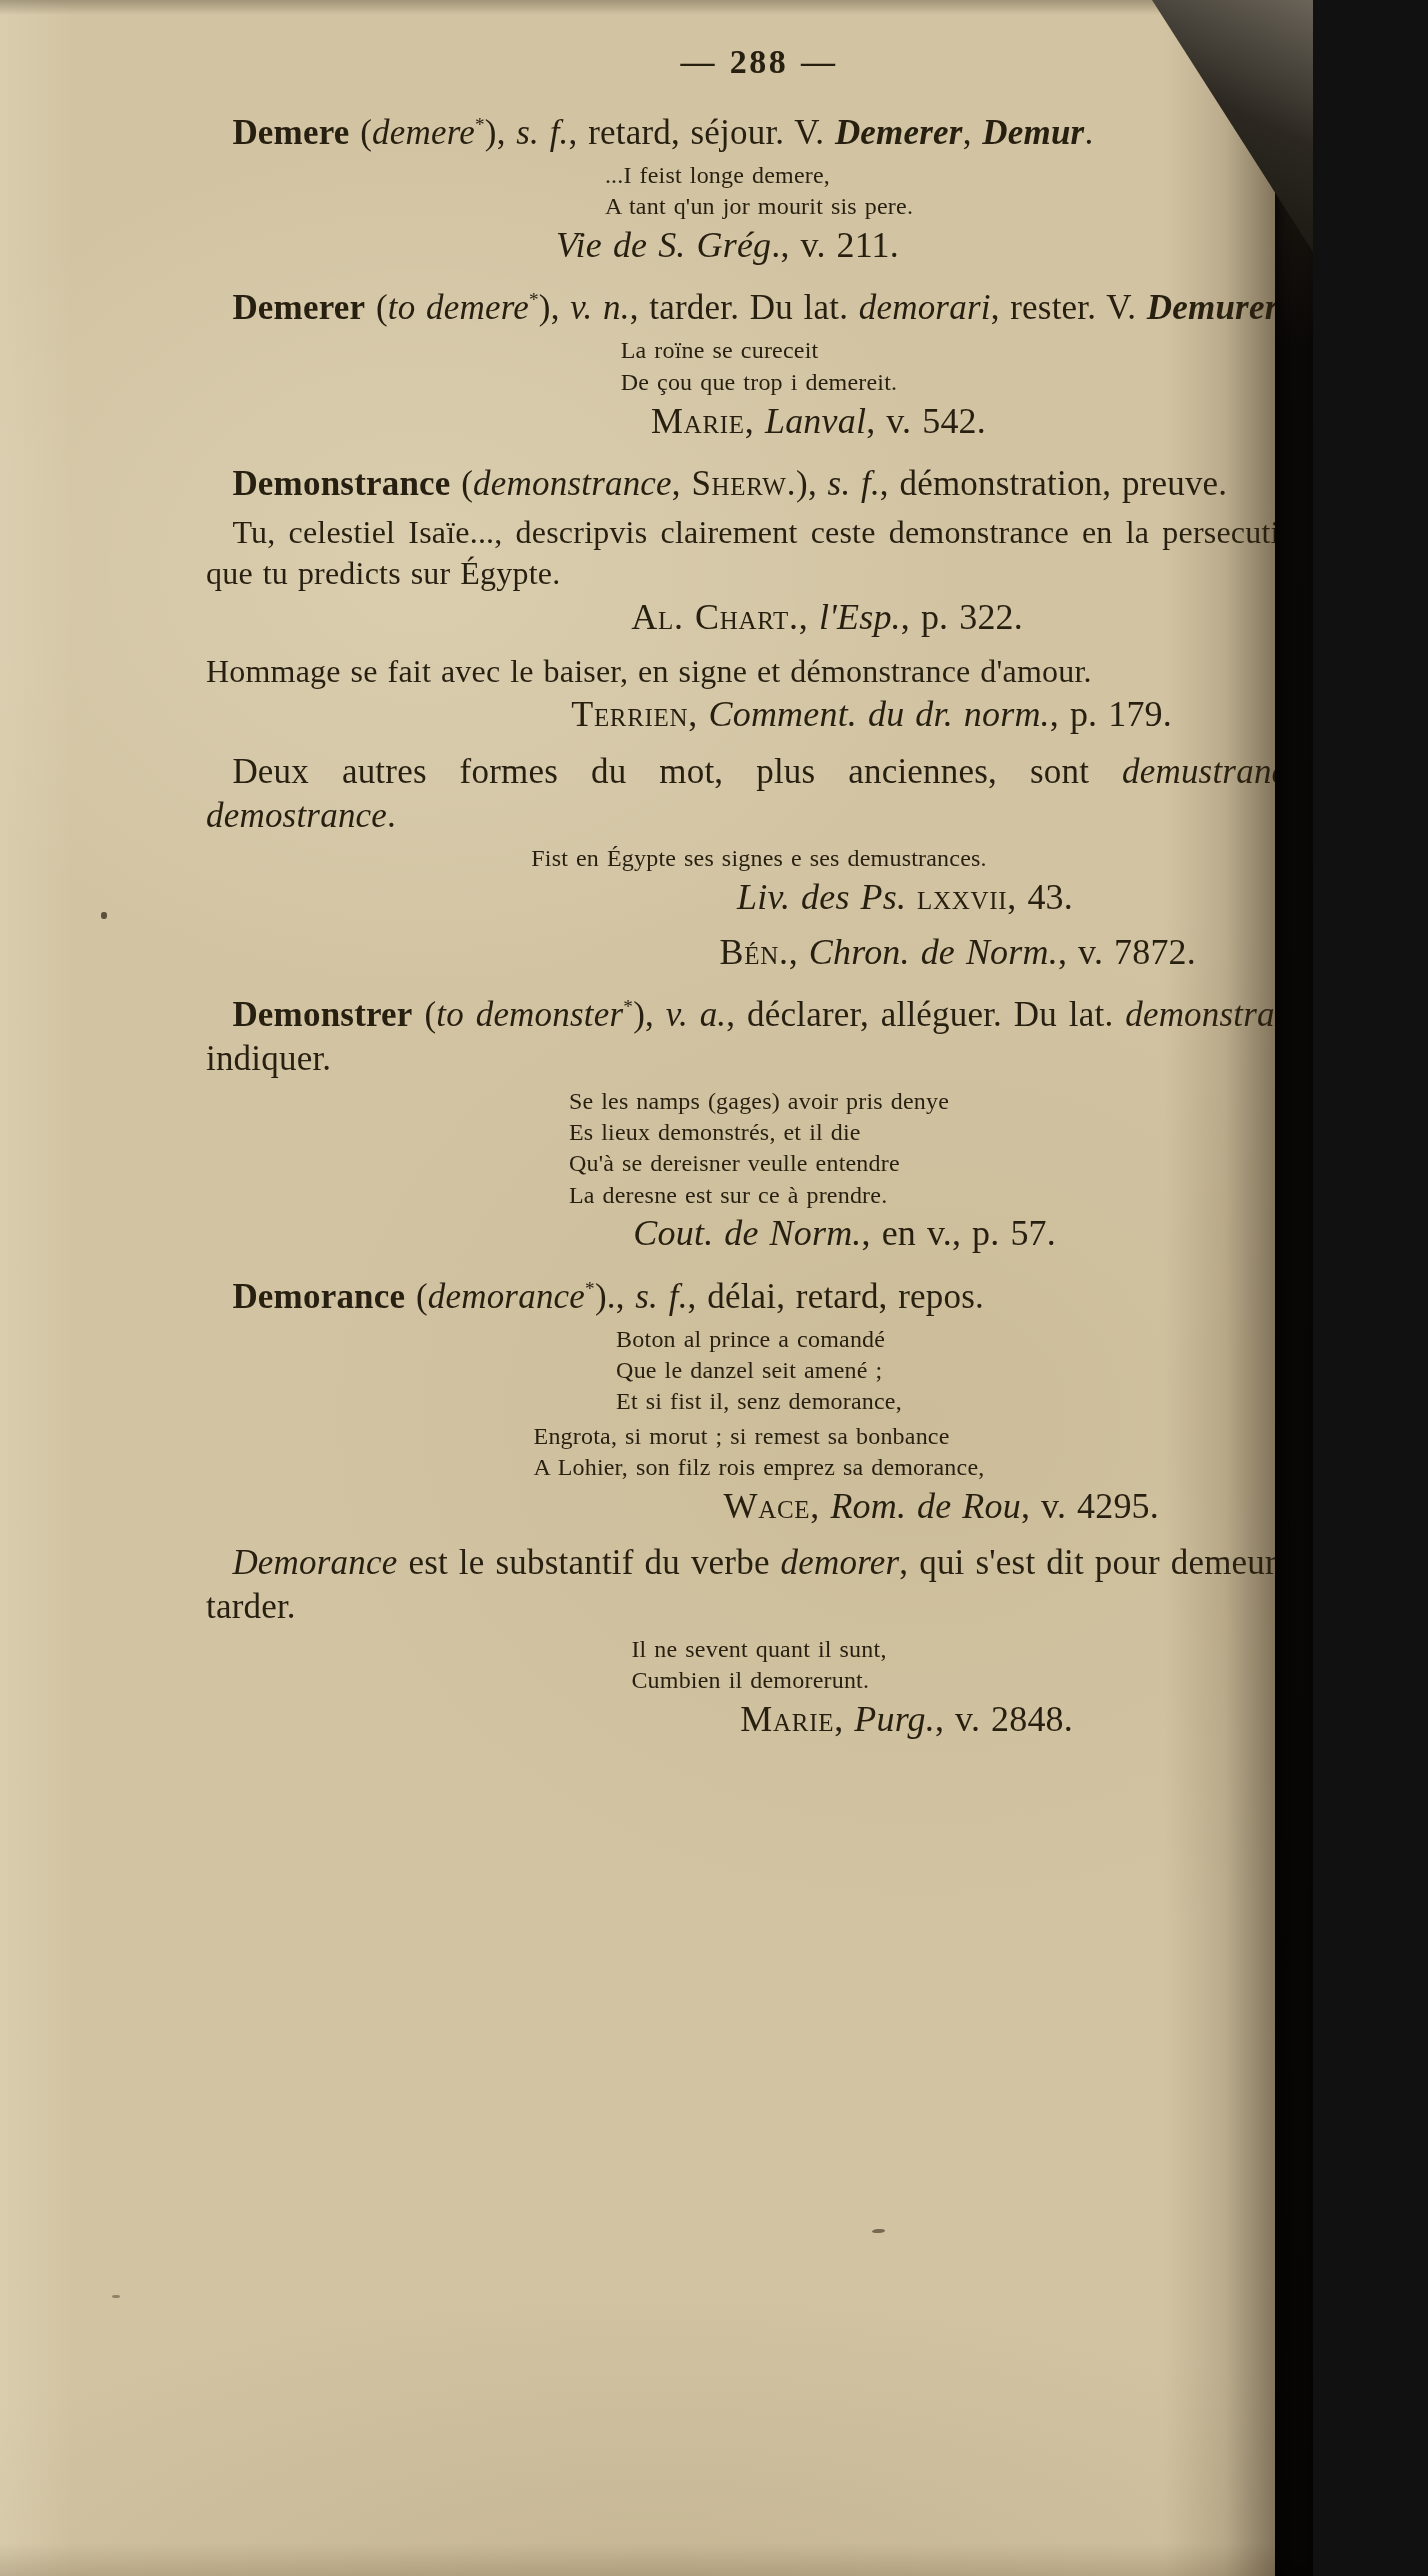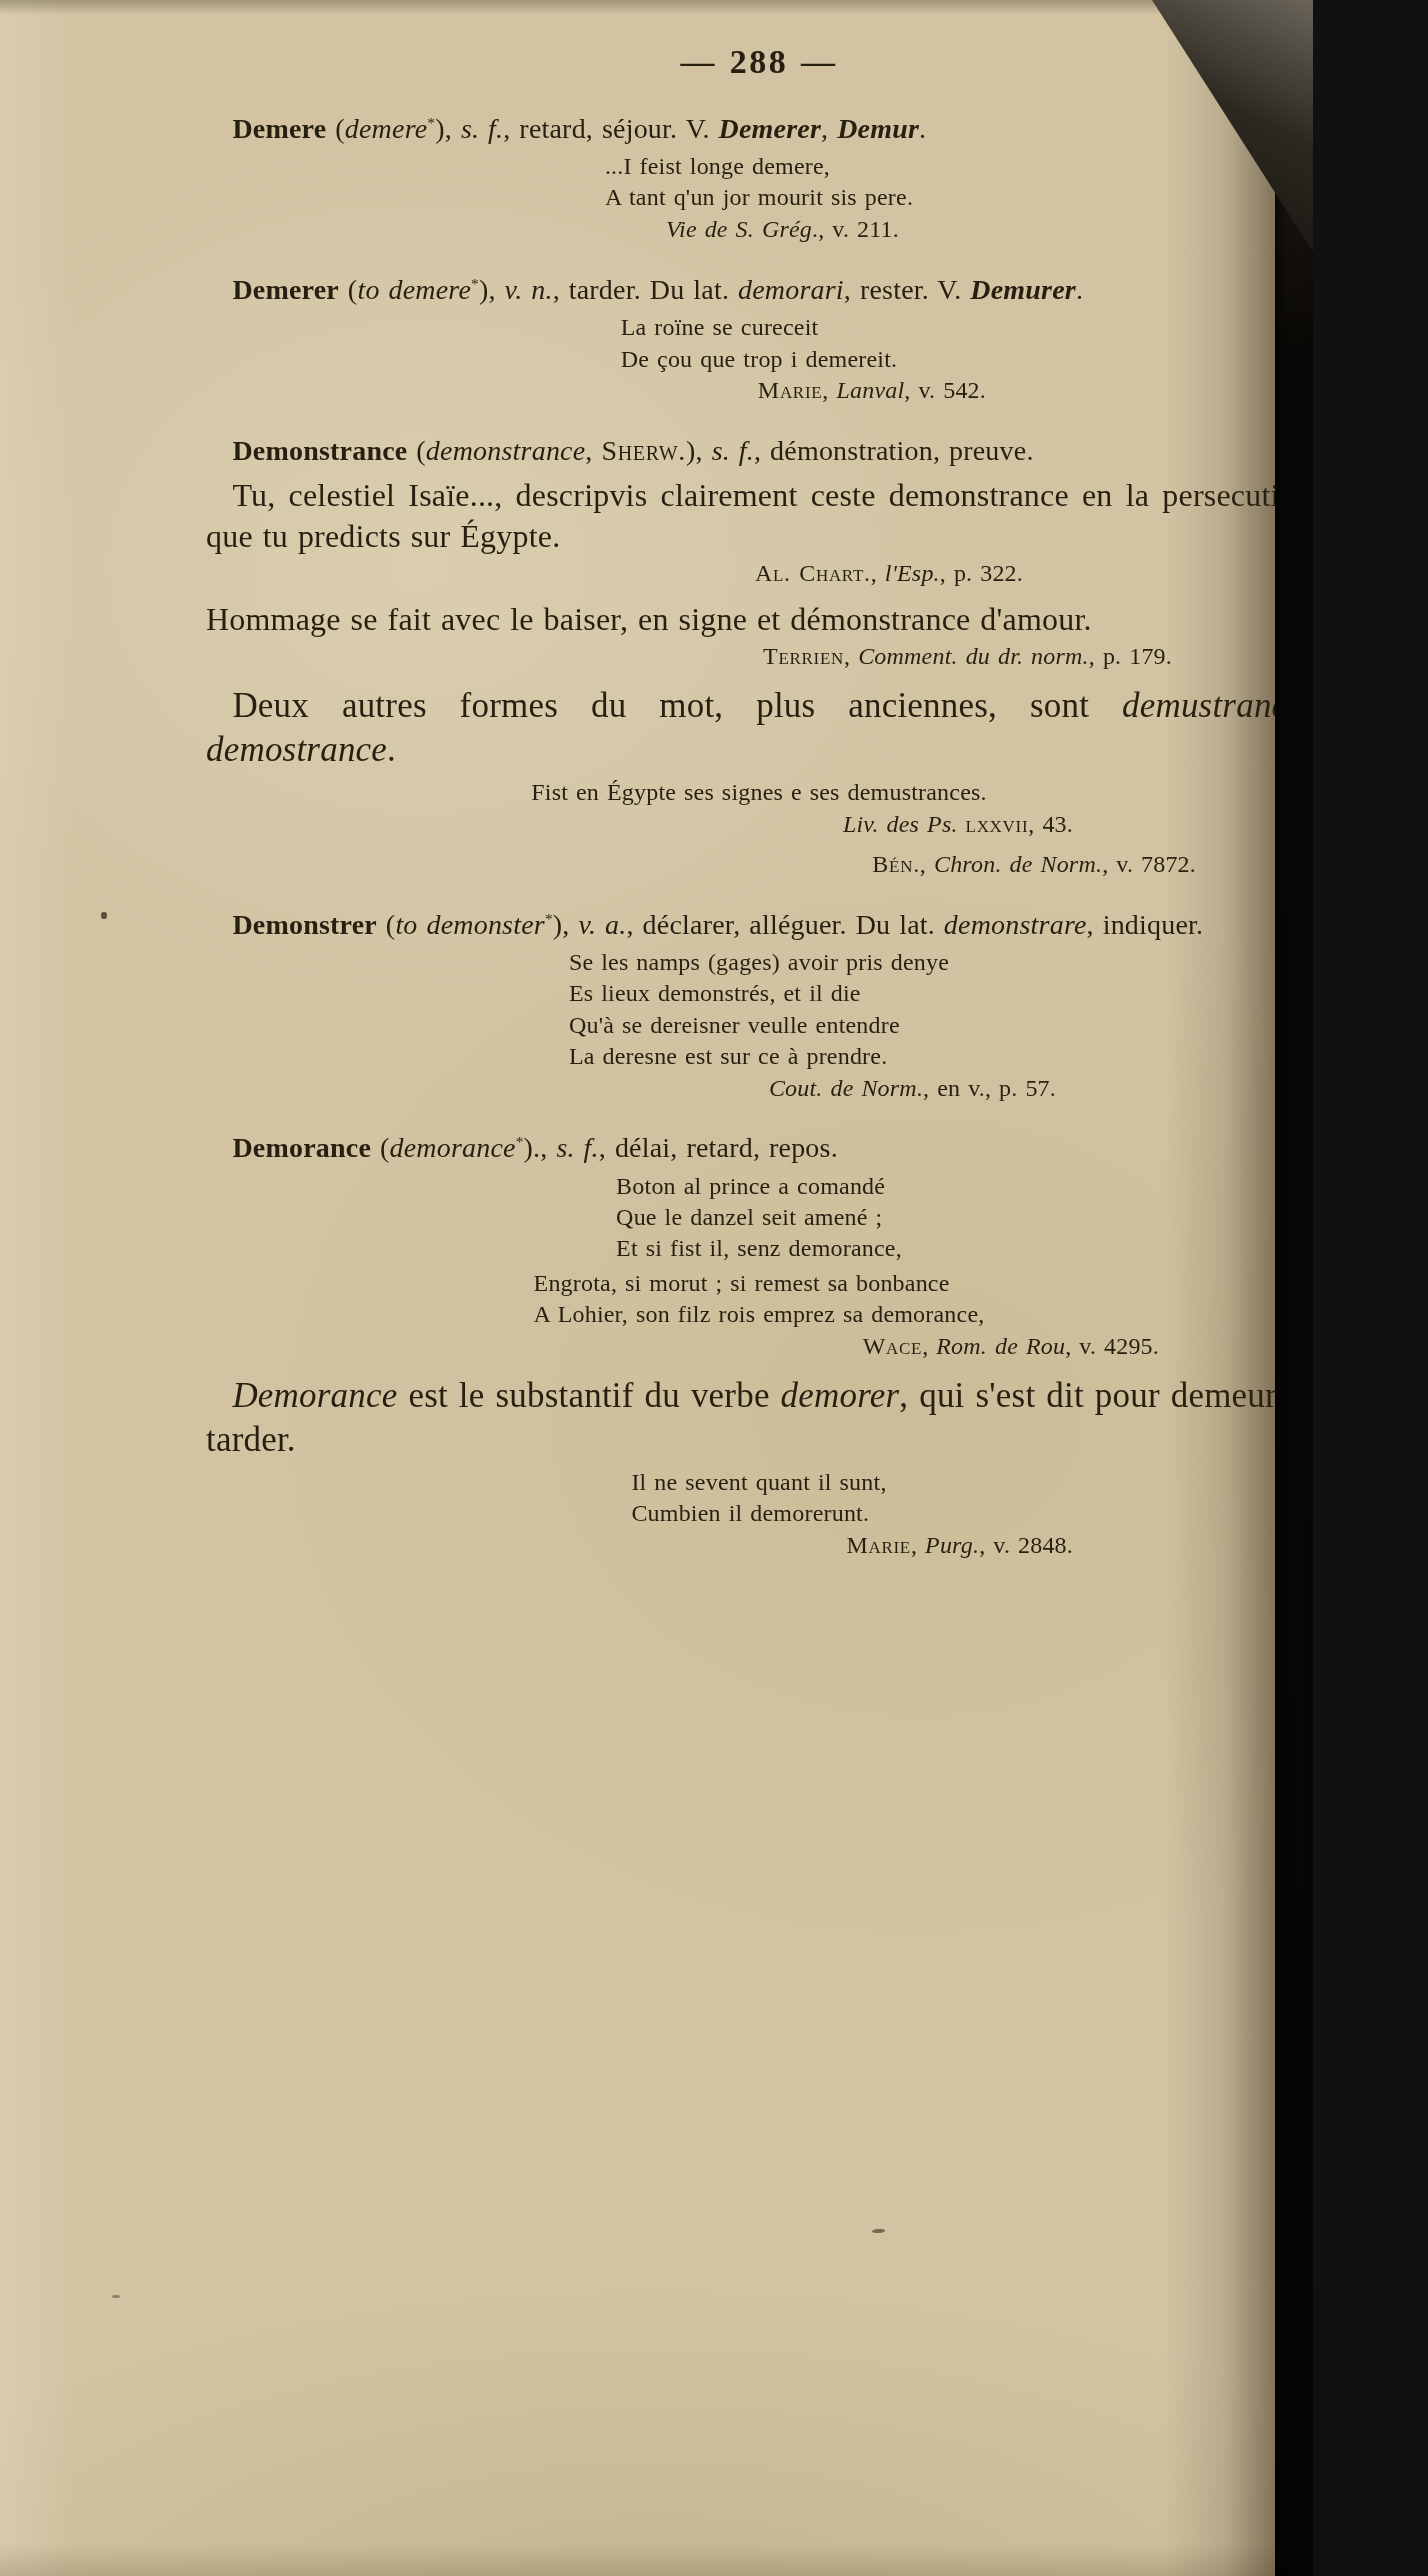--- a/index.html
+++ b/index.html
@@ -40,25 +40,25 @@
 
   .blk-pagenum {
     text-align: center;
     font-size: 34px;
     font-weight: 700;
     letter-spacing: 2.5px;
     margin-bottom: 30px;
   }
 
   .blk-entry {
-    font-size: 28px;
+    font-size: 35px;
     line-height: 1.26;
     text-align: justify;
     text-indent: 26.4px;
-    margin-top: 28px;
+    margin-top: 19px;
     margin-bottom: 5px;
   }
 
   .blk-para {
     font-size: 35px;
     line-height: 1.26;
     text-align: justify;
     margin-top: 13.2px;
     margin-bottom: 5px;
   }
@@ -80,21 +80,21 @@
     margin-bottom: 1.7px;
   }
   .verse-inner {
     text-align: left;
     font-size: 24px;
     line-height: 1.3;
   }
 
   .blk-cite {
     text-align: right;
-    font-size: 24px;
+    font-size: 36px;
     line-height: 1.2;
     margin-top: 1.7px;
     margin-bottom: 11.6px;
   }
 
   
   .s-n  { font-style: normal; }
   .s-b  { font-weight: 700; }
   .s-i  { font-style: italic; }
   .s-bi { font-weight: 700; font-style: italic; }

